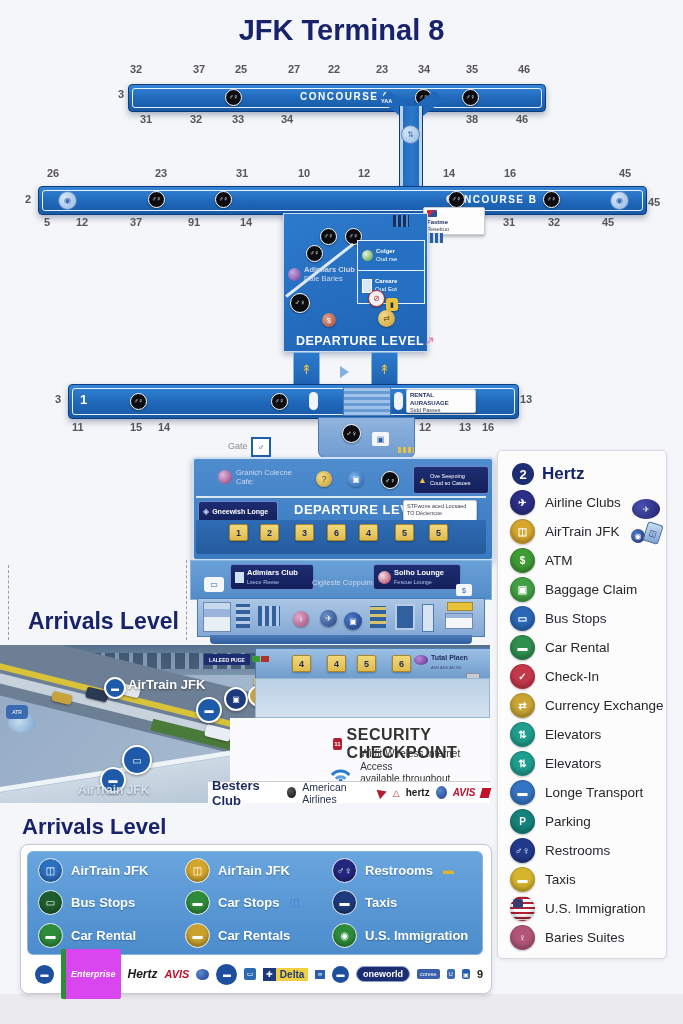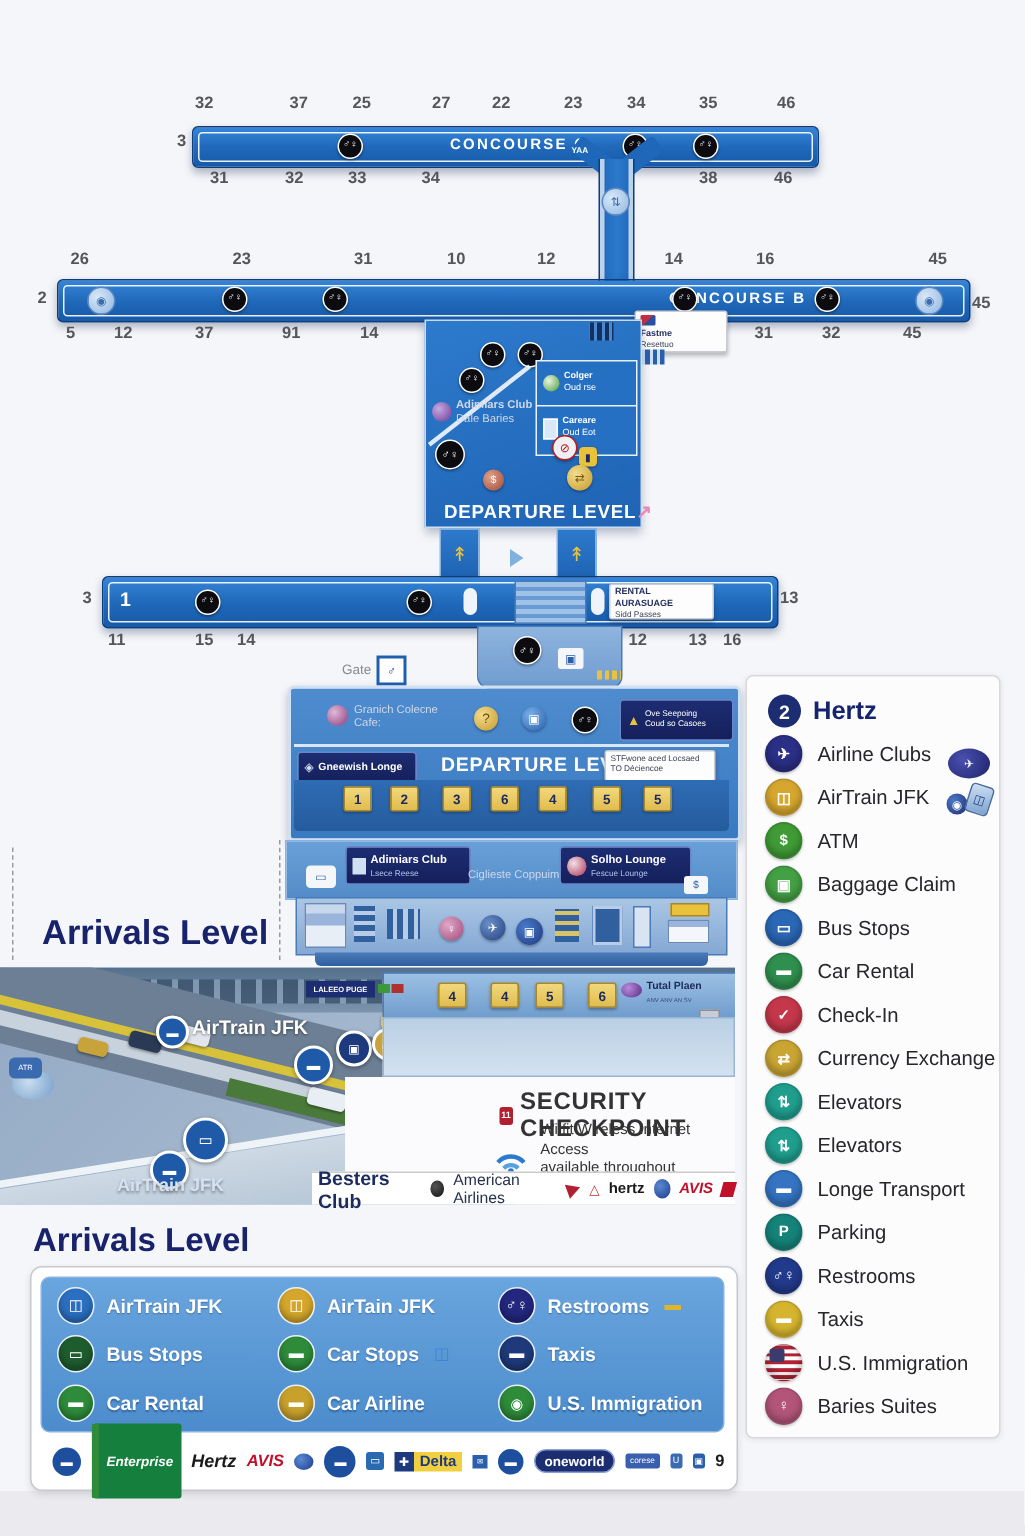--- a/index.html
+++ b/index.html
@@ -71,20 +71,21 @@
       display:flex;align-items:center;justify-content:center;flex:0 0 auto;}
   .heading{position:absolute;font-weight:bold;color:#19236b;}
   .tinytxt{position:absolute;color:#cfd8ea;line-height:1.2;}
 </style>
 </head>
 <body>
 
 <div id="page">
   <div id="bottom-band"></div>
 
+  <div class="heading" style="left:0;top:14px;width:683px;text-align:center;font-size:29px;">JFK Terminal 8</div>
 
   <div class="bar" style="left:128px;top:84px;width:416px;height:26px;"></div>
   <div class="conc-label" style="left:300px;top:91px;">CONCOURSE C</div>
   <div style="position:absolute;left:381px;top:98px;font-size:5.5px;color:#fff;font-weight:bold;z-index:3;">YAA</div>
 
   <span class="gnum" style="left:130px;top:63px;">32</span>
   <span class="gnum" style="left:193px;top:63px;">37</span>
   <span class="gnum" style="left:235px;top:63px;">25</span>
   <span class="gnum" style="left:288px;top:63px;">27</span>
   <span class="gnum" style="left:328px;top:63px;">22</span>
@@ -466,33 +467,33 @@
         </div>
 
         <div class="pn-item">
           <span class="pn-ic" style="background: rgb(46, 139, 58);">▬</span>
           <span class="pn-label">Car Rental</span>
           <span class="pn-extra"></span>
         </div>
 
         <div class="pn-item">
           <span class="pn-ic" style="background: rgb(200, 161, 44);">▬</span>
-          <span class="pn-label">Car Airline</span>
+          <span class="pn-label">Car Rentals</span>
           <span class="pn-extra"></span>
         </div>
 
         <div class="pn-item">
           <span class="pn-ic" style="background: rgb(46, 139, 58);">◉</span>
           <span class="pn-label">U.S. Immigration</span>
           <span class="pn-extra"></span>
         </div>
       </div>
     <div id="logo-row">
       <span class="lgo-circ">▬</span>
-      <span style="background:#15803d;color:#fff;font-size:9px;font-style:italic;font-weight:bold;padding:20px 5px;border-radius:2px;border-left:5px solid #2e8b3a;">Enterprise</span>
+      <span style="background:#d946ef;color:#fff;font-size:9px;font-style:italic;font-weight:bold;padding:20px 5px;border-radius:2px;border-left:5px solid #2e8b3a;">Enterprise</span>
       <span style="font-size:12px;font-weight:bold;font-style:italic;color:#1a1a1a;">Hertz</span>
       <span style="font-size:11px;font-weight:bold;font-style:italic;color:#c0102a;">AVIS</span>
       <span style="width:16px;height:11px;border-radius:50%;background:radial-gradient(circle at 35% 35%,#5a8ad0,#1e3a8e);"></span>
       <span class="lgo-circ" style="width:21px;height:21px;">▬</span>
       <span style="width:14px;height:12px;background:#2a6ab0;border-radius:2px;color:#fff;font-size:7px;display:flex;align-items:center;justify-content:center;">▭</span>
       <span style="display:flex;align-items:center;">
         <span style="width:13px;height:13px;background:#1e3a7e;color:#fff;font-size:8px;display:flex;align-items:center;justify-content:center;">✚</span>
         <span style="background:#f0d040;color:#1e3a7e;font-size:10px;font-weight:bold;padding:1px 4px;">Delta</span>
       </span>
       <span style="width:12px;height:9px;background:#2a5fae;color:#fff;font-size:5px;display:flex;align-items:center;justify-content:center;">✉</span>

